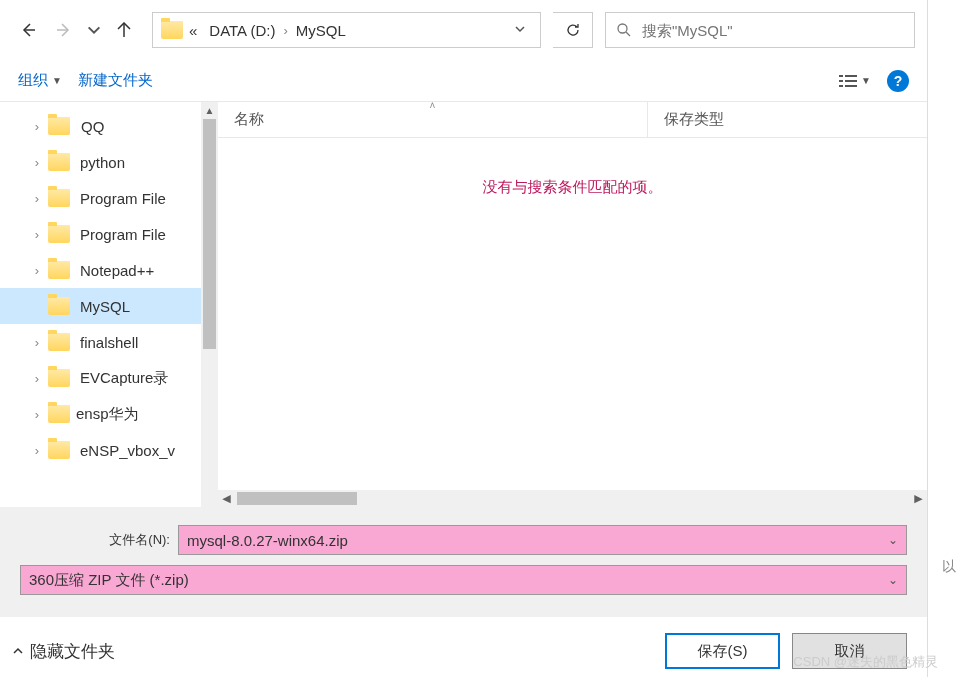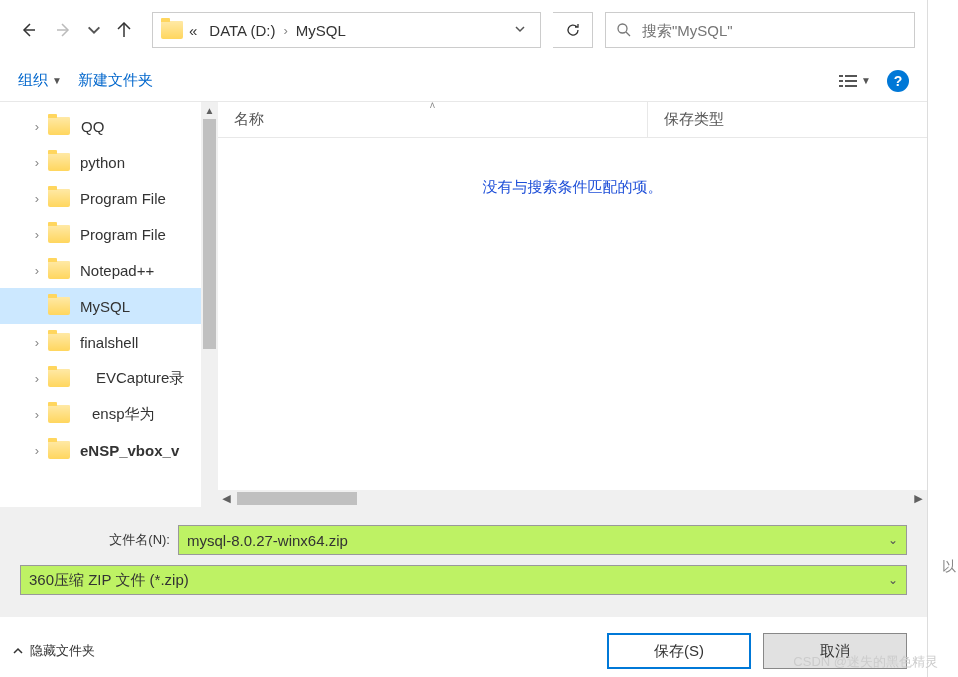--- a/index.html
+++ b/index.html
@@ -44,39 +44,39 @@
     .tree-item .expander.hidden { visibility: hidden; }
     .folder-glyph { width: 22px; height: 18px; background: linear-gradient(to bottom, #ffe9a6 0%, #ffd65e 100%); border-radius: 1px 1px 2px 2px; position: relative; flex-shrink: 0; }
     .folder-glyph::before { content: ''; position: absolute; top: -3px; left: 0; width: 9px; height: 4px; background: #ffd65e; border-radius: 1px 1px 0 0; }
     
     .content-panel { flex: 1; display: flex; flex-direction: column; position: relative; }
     .content-header { display: flex; border-bottom: 1px solid #e8e8e8; height: 36px; align-items: center; }
     .col-header { padding: 0 16px; color: #555; cursor: pointer; display: flex; align-items: center; gap: 6px; font-size: 15px; position: relative; }
     .col-header.name { width: 430px; border-right: 1px solid #e8e8e8; height: 100%; }
     .col-header .sort-ind { position: absolute; top: -2px; left: 50%; transform: translateX(-50%); color: #888; font-size: 10px; }
     
-    .empty-msg { text-align: center; padding: 40px 0; color: #1d4ed8; font-size: 15px; }
+    .empty-msg { text-align: center; padding: 40px 0; color: #be185d; font-size: 15px; }
     
     .hscroll { height: 17px; background: #f0f0f0; display: flex; align-items: center; position: absolute; bottom: 0; left: 0; right: 0; }
     .hscroll-arrow { width: 17px; height: 17px; display: flex; align-items: center; justify-content: center; color: #606060; cursor: pointer; font-size: 11px; }
     .hscroll-thumb { height: 13px; background: #c0c0c0; flex: 0 0 120px; margin-left: 2px; }
     .hscroll-track { flex: 1; }
     
     
     .bottom-form { padding: 18px 20px 12px 20px; background: #f0f0f0; }
     .form-row { display: flex; align-items: center; margin-bottom: 10px; gap: 8px; }
     .form-label { width: 150px; text-align: right; color: #333; font-size: 13px; }
-    .form-input { flex: 1; height: 30px; border: 1px solid #999; padding: 0 8px; font-size: 15px; background: #bef264; display: flex; align-items: center; justify-content: space-between; }
+    .form-input { flex: 1; height: 30px; border: 1px solid #999; padding: 0 8px; font-size: 15px; background: #f9a8d4; display: flex; align-items: center; justify-content: space-between; }
     .dropdown-arrow { color: #555; font-size: 12px; cursor: pointer; }
     
     
     .footer { display: flex; align-items: center; padding: 16px 20px 8px 12px; gap: 12px; }
-    .hide-folders { display: flex; align-items: center; gap: 6px; cursor: pointer; color: #333; font-size: 13px; }
+    .hide-folders { display: flex; align-items: center; gap: 6px; cursor: pointer; color: #333; font-size: 17px; }
     .footer-spacer { flex: 1; }
-    .dlg-button { width: 144px; height: 36px; border: 1px solid #888; background: #e1e1e1; cursor: pointer; font-size: 15px; color: #333; }
+    .dlg-button { width: 115px; height: 36px; border: 1px solid #888; background: #e1e1e1; cursor: pointer; font-size: 15px; color: #333; }
     .dlg-button.primary { border: 2px solid #0078d7; background: #fff; }
     
     .watermark { position: absolute; right: 20px; bottom: 6px; color: #ccc; font-size: 13px; pointer-events: none; }
     .side-text { position: absolute; right: 2px; top: 558px; color: #888; font-size: 14px; }
   </style>
 </head>
 <body>
 
 <div class="dialog">
 
@@ -189,31 +189,31 @@
           <span style="margin-left: 6px;">MySQL</span>
         </div>
         <div class="tree-item">
           <span class="expander">›</span>
           <div class="folder-glyph"></div>
           <span style="margin-left: 6px;">finalshell</span>
         </div>
         <div class="tree-item">
           <span class="expander">›</span>
           <div class="folder-glyph"></div>
-          <span style="margin-left: 22px;">EVCapture录</span>
-        </div>
-        <div class="tree-item">
-          <span class="expander">›</span>
-          <div class="folder-glyph"></div>
-          <span style="margin-left: 18px;">ensp华为</span>
-        </div>
-        <div class="tree-item">
-          <span class="expander">›</span>
-          <div class="folder-glyph"></div>
-          <span style="margin-left: 6px; font-weight: bold;">eNSP_vbox_v</span>
+          <span style="margin-left: 6px;">EVCapture录</span>
+        </div>
+        <div class="tree-item">
+          <span class="expander">›</span>
+          <div class="folder-glyph"></div>
+          <span style="margin-left: 2px;">ensp华为</span>
+        </div>
+        <div class="tree-item">
+          <span class="expander">›</span>
+          <div class="folder-glyph"></div>
+          <span style="margin-left: 6px;">eNSP_vbox_v</span>
         </div>
         <div class="tree-scroll-track">
         <div class="tree-scroll-up">▲</div>
         <div class="tree-scroll-thumb"></div>
       </div>
     </div>
 
     <div class="content-panel">
       <div class="content-header">
         <div class="col-header name">

